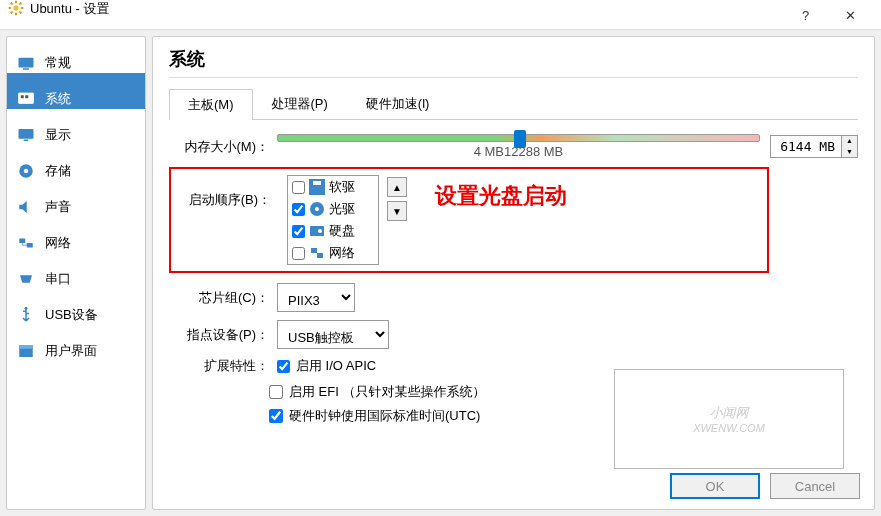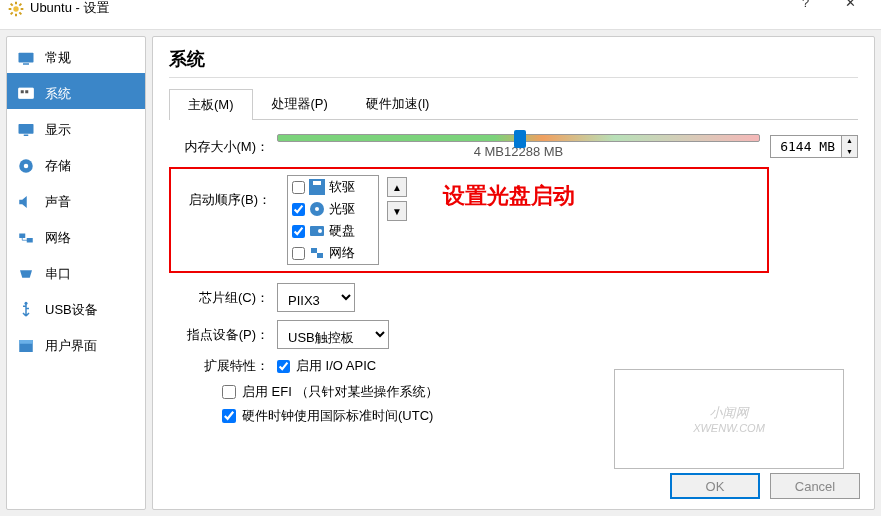--- a/index.html
+++ b/index.html
@@ -1,25 +1,25 @@
 <!DOCTYPE html>
 <html><head>
 <meta charset="utf-8">
 <style>
 * { box-sizing: border-box; margin: 0; padding: 0; font-family: "Microsoft YaHei", "Segoe UI", Tahoma, sans-serif; font-size: 13px; }
 body { background: #f0f0f0; width: 881px; height: 516px; overflow: hidden; }
 
-.titlebar { height: 30px; background: #fff; display: flex; align-items: flex-end; padding: 12px 8px; border-bottom: 1px solid #e0e0e0; }
+.titlebar { height: 30px; background: #fff; display: flex; align-items: flex-start; padding: 0 8px; border-bottom: 1px solid #e0e0e0; }
 .titlebar .gear { width: 16px; height: 16px; margin-right: 6px; }
 .titlebar .title { flex: 1; }
 .titlebar .btn { width: 45px; height: 30px; display: flex; align-items: center; justify-content: center; color: #333; cursor: pointer; }
 
 .content { display: flex; height: 486px; padding: 6px; gap: 6px; }
 .sidebar { width: 140px; background: #fff; border: 1px solid #ccc; border-radius: 2px; overflow: hidden; }
-.side-item { display: flex; align-items: flex-start; height: 36px; padding: 12px 10px; gap: 10px; cursor: pointer; }
+.side-item { display: flex; align-items: flex-end; height: 36px; padding: 1px 10px; gap: 10px; cursor: pointer; }
 .side-item.selected { background: #3b86c8; color: #fff; }
 .side-item .ico { width: 18px; height: 18px; flex: none; }
 
 .main { flex: 1; background: #fff; border: 1px solid #ccc; border-radius: 2px; padding: 10px 16px; position: relative; }
 .page-title { font-size: 18px; font-weight: bold; margin-bottom: 6px; }
 hr { border: none; border-top: 1px solid #ddd; margin-bottom: 10px; }
 
 .tabs { display: flex; border-bottom: 1px solid #ccc; margin-bottom: 14px; }
 .tab { padding: 6px 18px; border: 1px solid transparent; border-bottom: none; cursor: pointer; }
 .tab.active { border-color: #ccc; background: #fff; position: relative; top: 1px; }
@@ -36,24 +36,24 @@
 .spin .arrows span { flex: 1; font-size: 7px; text-align: center; line-height: 10px; cursor: pointer; background: #f0f0f0; }
 
 .boot-annot { border: 2px solid #e00; padding: 6px 0 6px 0; display: flex; align-items: flex-start; gap: 8px; margin-bottom: 10px; width: 600px; }
 .boot-annot .lbl { margin-top: 16px; }
 .boot-list { border: 1px solid #999; width: 92px; display: flex; flex-direction: column; }
 .boot-row { display: flex; align-items: center; padding: 2px 4px; gap: 4px; cursor: pointer; }
 .boot-row input { margin: 0; }
 .boot-row .bi { width: 16px; height: 16px; flex:none; }
 .reorder { display: flex; flex-direction: column; gap: 4px; margin-top: 2px; }
 .reorder button { width: 20px; height: 20px; border: 1px solid #999; background: #f0f0f0; cursor: pointer; font-size: 10px; }
-.annot-text { color: #e00; font-size: 22px; font-weight: bold; margin-left: 28px; margin-top: 6px; }
+.annot-text { color: #e00; font-size: 22px; font-weight: bold; margin-left: 20px; margin-top: 6px; }
 
 select { border: 1px solid #999; padding: 8px 18px 2px 6px; background: #fff; }
-.checkline { display: flex; align-items: center; gap: 6px; margin-left: 53px; margin-bottom: 6px; }
+.checkline { display: flex; align-items: center; gap: 6px; margin-left: 100px; margin-bottom: 6px; }
 .checkline input { width: 14px; height: 14px; }
 
 .footer { position: absolute; right: 14px; bottom: 10px; display: flex; gap: 10px; }
 .footer button { width: 90px; height: 26px; border: 1px solid #999; background: #f0f0f0; cursor: pointer; color:#888 }
 .footer button.primary { border: 2px solid #0078d4; color:#888 }
 .wm { position:absolute; right:30px; bottom:40px; width:230px; height:100px; border:1px solid #bbb; color:#ccc; font-size:22px; font-style:italic; display:flex; flex-direction:column; align-items:center; justify-content:center; pointer-events:none;}
 .wm span:last-child{font-size:11px;}
 </style>
 </head>
 <body>

